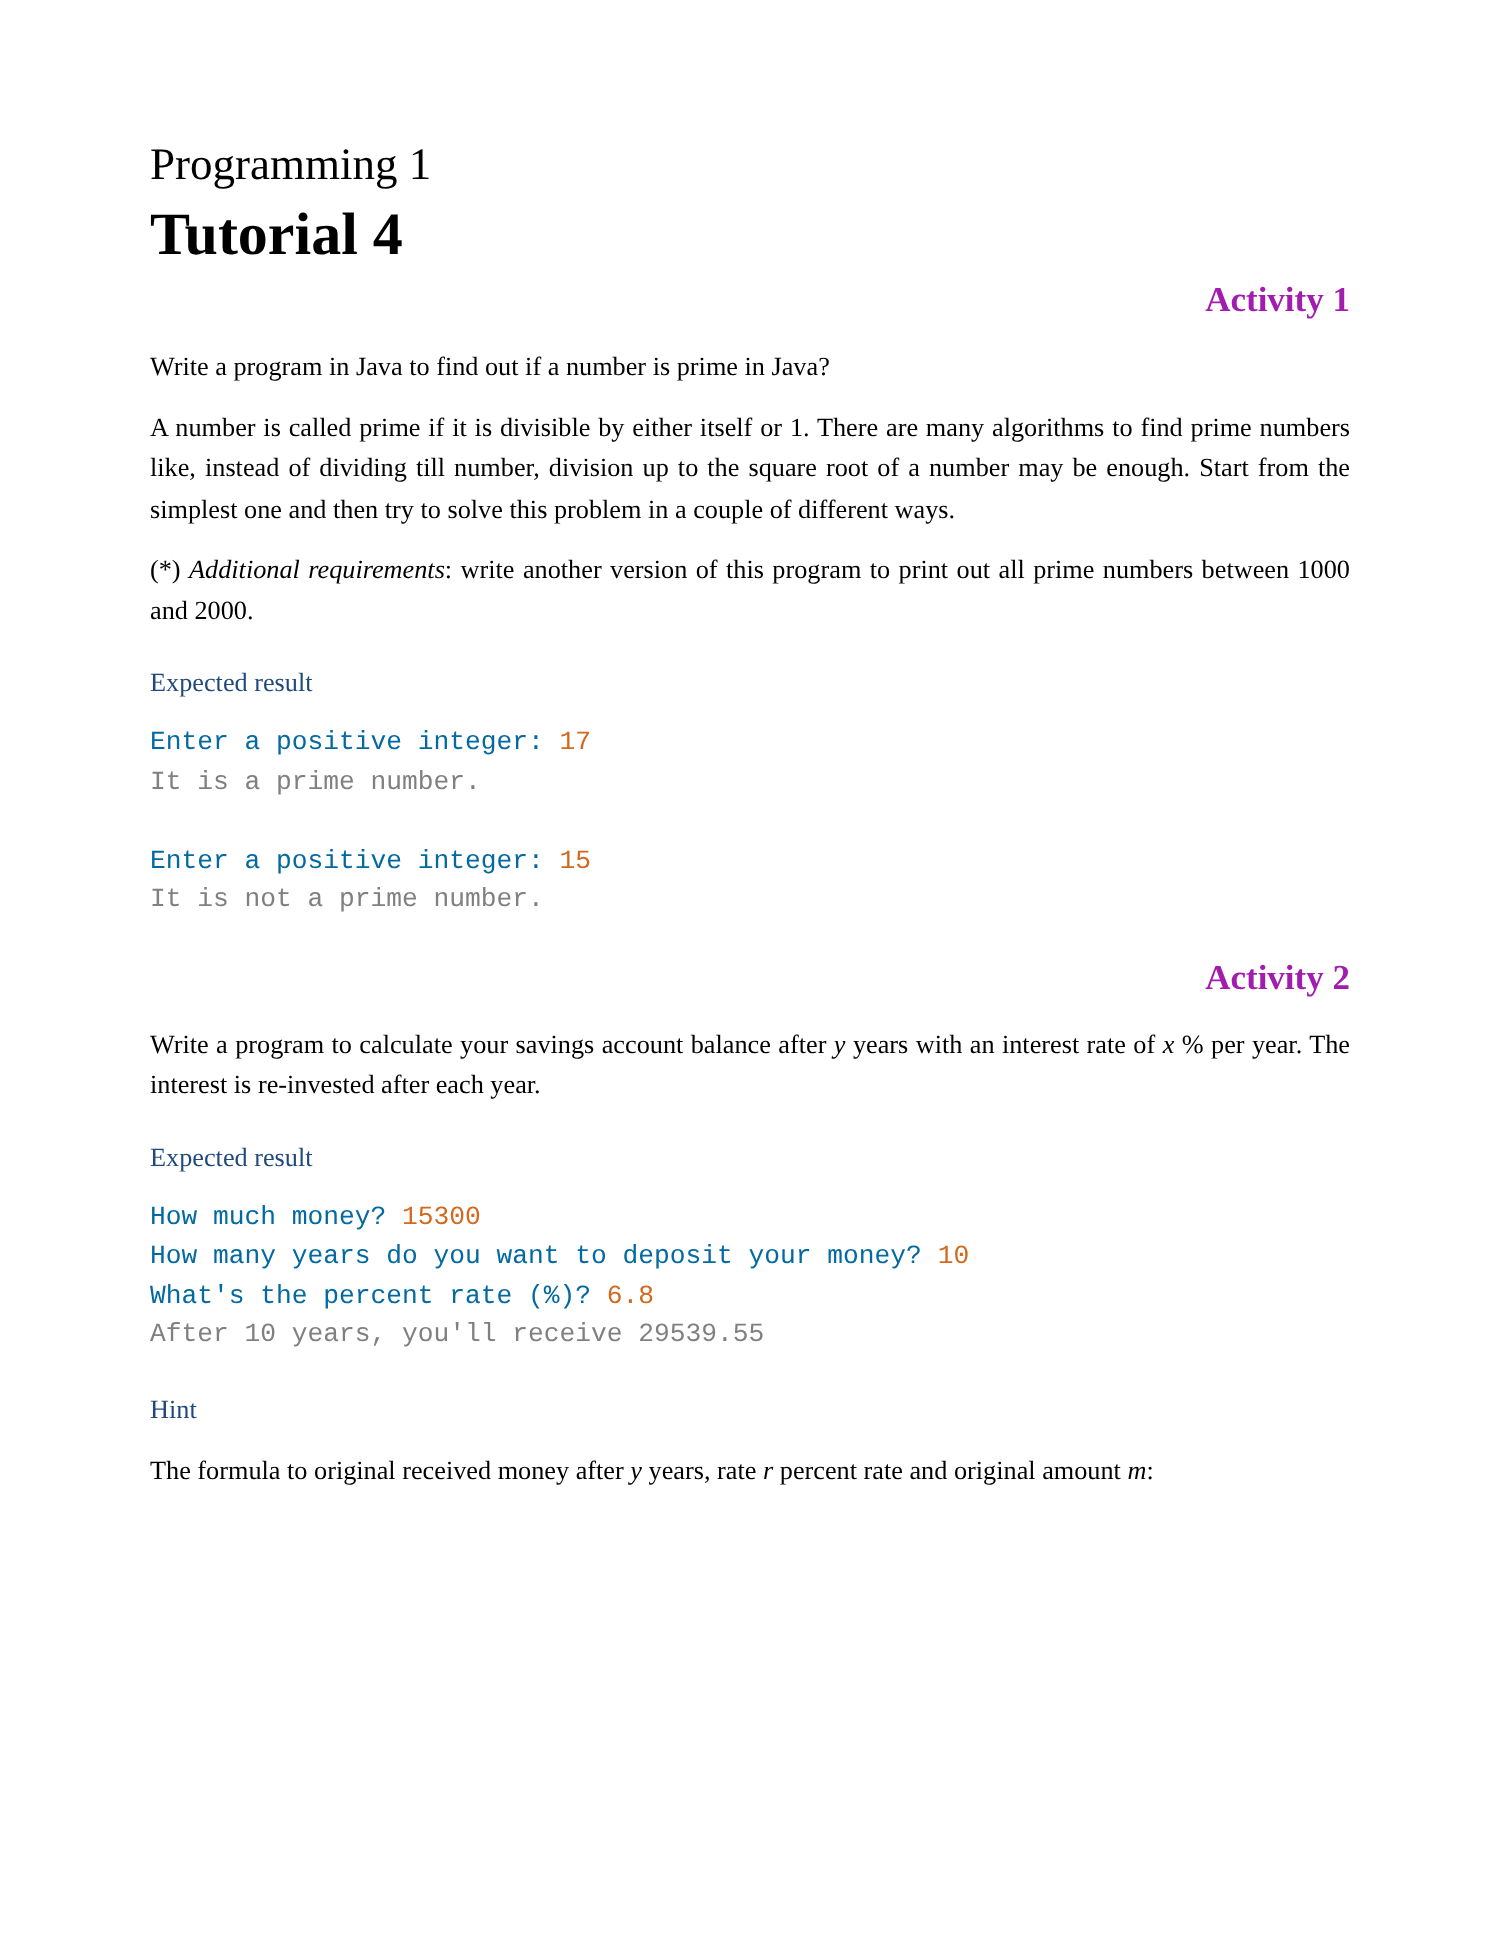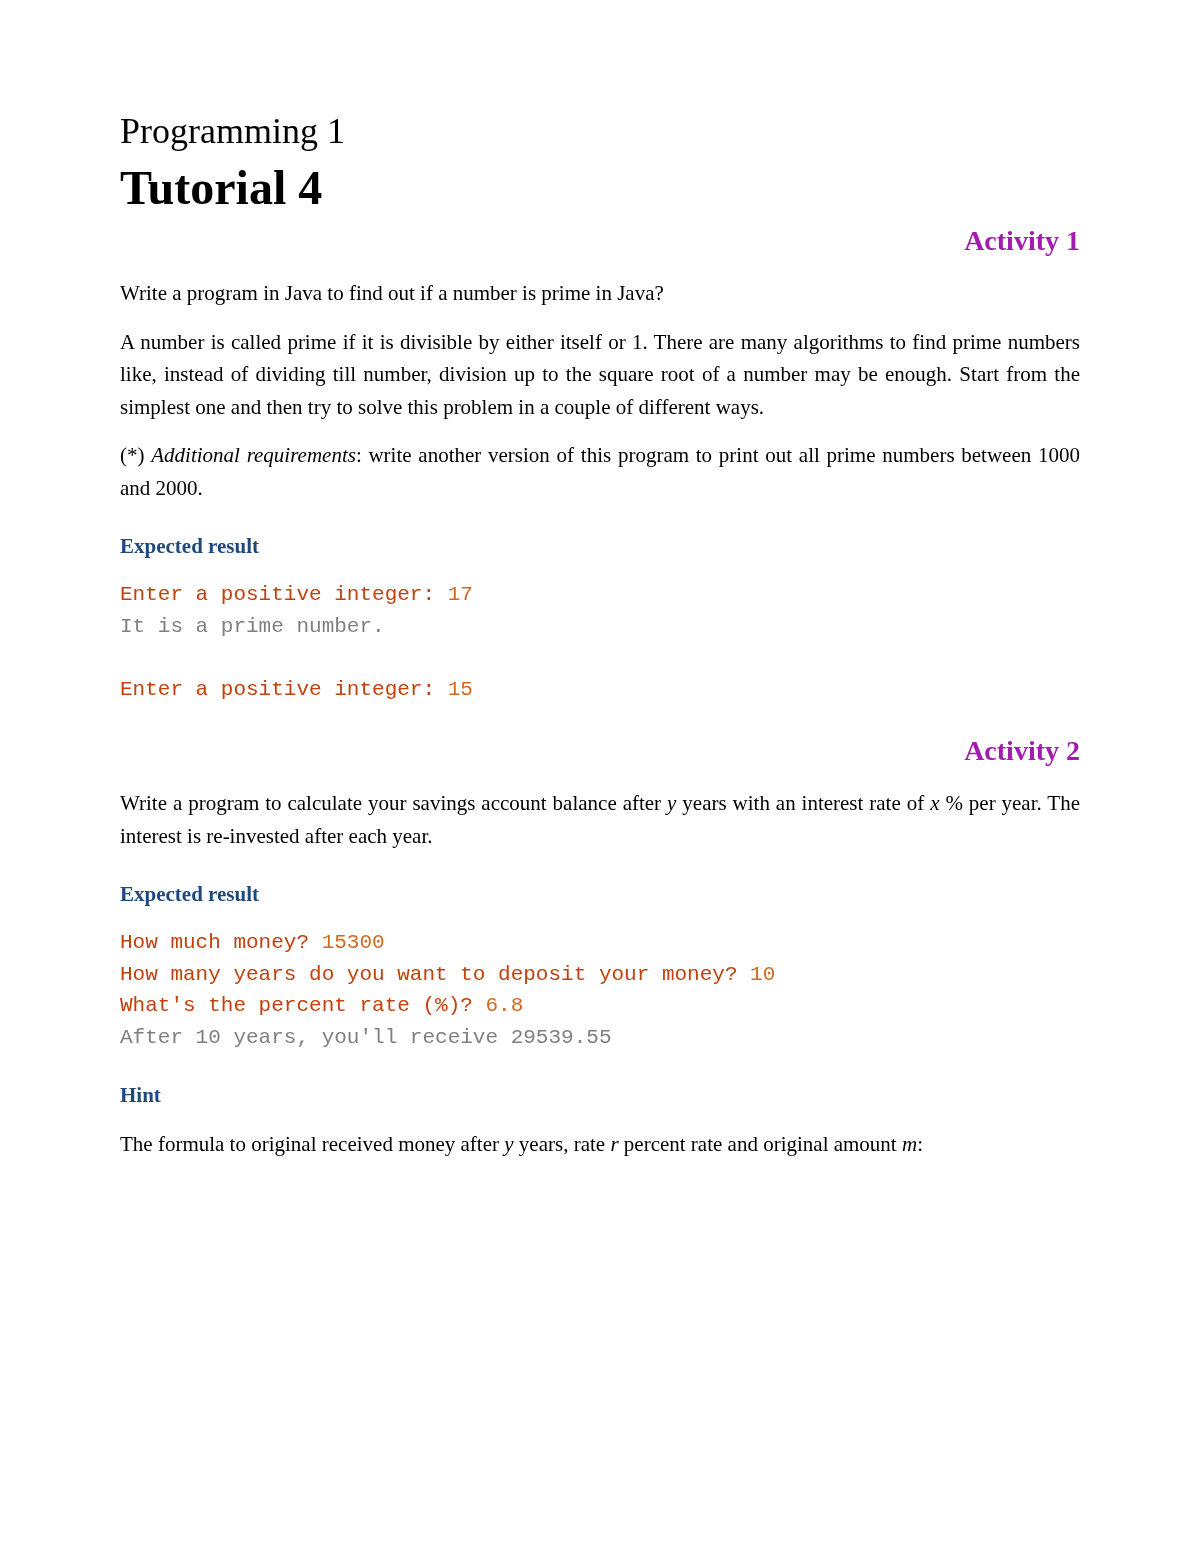--- a/index.html
+++ b/index.html
@@ -41,36 +41,36 @@
       margin-bottom: 16px;
     }
     .body-text.justify {
       text-align: justify;
     }
     .italic {
       font-style: italic;
     }
     .subheading {
       font-size: 21px;
-      font-weight: bold;
+      font-weight: normal;
       color: #1f497d;
       margin-top: 30px;
       margin-bottom: 20px;
     }
     .code-block {
       font-family: Consolas, "Courier New", monospace;
       font-size: 21px;
       line-height: 1.5;
       margin-bottom: 30px;
     }
     .code-line {
       white-space: pre;
     }
     .c-prompt {
-      color: #c2410c;
+      color: #0369a1;
     }
     .c-input {
       color: #d2691e;
     }
     .c-output {
       color: #808080;
     }
     .section-gap {
     }
   </style>
@@ -90,20 +90,21 @@
   <span>(*) </span><span class="italic">Additional requirements</span><span>: write another version of this program to print out all prime numbers between 1000 and 2000.</span>
 </p>
 
 <div class="subheading">Expected result</div>
 
 <div class="code-block">
   <div class="code-line"><span class="c-prompt">Enter a positive integer: </span><span class="c-input">17</span></div>
   <div class="code-line c-output">It is a prime number.</div>
   <div class="code-line"> </div>
   <div class="code-line"><span class="c-prompt">Enter a positive integer: </span><span class="c-input">15</span></div>
+  <div class="code-line c-output">It is not a prime number.</div>
 </div>
 
 <div class="activity-heading section-gap">Activity 2</div>
 
 <p class="body-text justify">
   <span>Write a program to calculate your savings account balance after </span><span class="italic">y</span><span> years with an interest rate of </span><span class="italic">x</span><span> % per year. The interest is re-invested after each year.</span>
 </p>
 
 <div class="subheading">Expected result</div>
 

